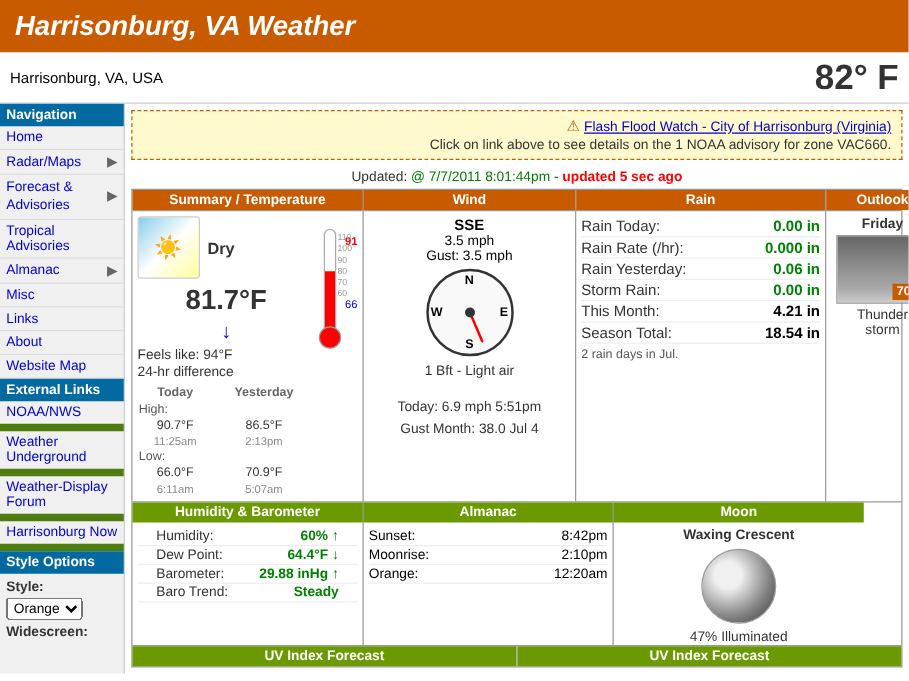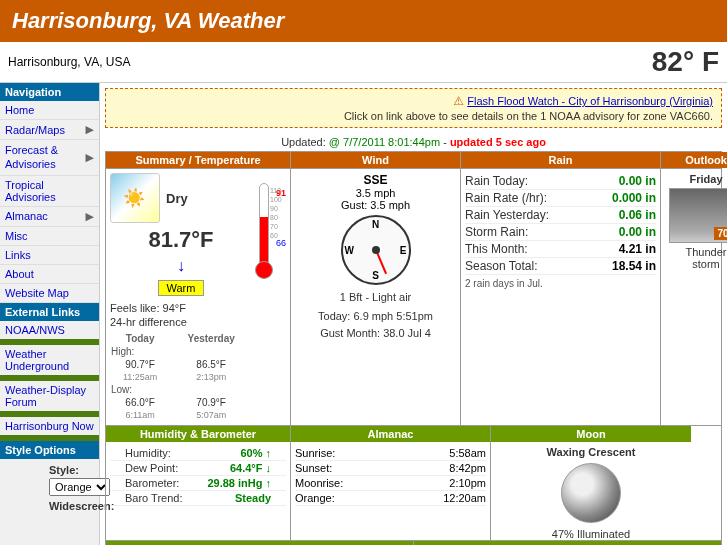--- a/index.html
+++ b/index.html
@@ -14,21 +14,21 @@
 
     
     .main-layout { display: flex; }
 
     
     .sidebar { width: 100px; background: #f0f0f0; border-right: 1px solid #ccc; flex-shrink: 0; }
     .sidebar-section-title { background: #0369a1; color: #fff; font-weight: bold; font-size: 11px; padding: 3px 5px; }
     .sidebar-item { display: flex; justify-content: space-between; align-items: center; padding: 3px 5px; font-size: 11px; color: #00c; cursor: pointer; border-bottom: 1px solid #ddd; }
     .sidebar-item .arrow { color: #666; }
     .sidebar-external { padding: 3px 5px; font-size: 11px; color: #00c; border-bottom: 6px solid #4d7c0f; cursor: pointer; }
-    .style-section { padding: 5px; font-size: 11px; margin-left: 44px; }
+    .style-section { padding: 5px; font-size: 11px; }
     .style-section label { display: block; margin-bottom: 2px; color: #333; font-weight: bold; }
     .style-select { display: flex; align-items: center; gap: 3px; }
     .style-select select { font-size: 11px; padding: 1px; }
     .style-section .widescreen-label { margin-top: 4px; color: #333; font-weight: bold; }
 
     
     .content { flex: 1; padding: 0; overflow: hidden; }
 
     
     .alert-banner { background: #fffacd; border: 1px dashed #c85a00; margin: 5px; padding: 5px 8px; text-align: right; }
@@ -206,23 +206,20 @@
 
           <div>
             <div class="thermometer-container">
               <div style="flex:1;">
                 <div class="summary-top">
                   <div class="weather-icon">☀️</div>
                   <span class="summary-desc">Dry</span>
                 </div>
                 <div class="big-temp">81.7°F</div>
                 <div class="temp-arrow">↓</div>
-                <div style="text-align:center;margin-top:2px;">
-                  <button class="warm-btn">Warm</button>
-                </div>
                 <div class="feels-like">Feels like: 94°F</div>
                 <div class="diff-24hr">24-hr difference</div>
                 <table class="temp-table">
                   <tbody>
                       <tr>
                     <th>Today</th>
                     <th>Yesterday</th>
                   </tr>
                   <tr>
                     <td colspan="2" style="text-align:left;color:#555;font-size:10px;">High:</td>
@@ -281,21 +278,21 @@
                 <span class="compass-s">S</span>
                 <span class="compass-w">W</span>
                 <span class="compass-e">E</span>
 
                 <div style="position:absolute;top:50%;left:50%;width:2px;height:26px;background:red;transform-origin:bottom center;transform:translateX(-50%) translateY(-100%) rotate(157deg);border-radius:2px;"></div>
                 <div style="position:absolute;top:50%;left:50%;width:8px;height:8px;background:#333;border-radius:50%;transform:translateX(-50%) translateY(-50%);"></div>
               </div>
             </div>
             <div class="wind-info">
               <div>1 Bft - Light air</div>
-              <div style="margin-top:1px;">Today: 6.9 mph 5:51pm</div>
+              <div style="margin-top:11px;">Today: 6.9 mph 5:51pm</div>
               <div>Gust Month: 38.0 Jul 4</div>
             </div>
           </div>
 
           <div>
             <div class="rain-row">
               <span class="rain-label">Rain Today:</span>
               <span class="rain-value">0.00 in</span>
             </div>
             <div class="rain-row">
@@ -353,24 +350,20 @@
               <span class="humid-value"><span style="color:green;font-weight:bold;">29.88 inHg</span> <span style="color:green;">↑</span></span>
             </div>
             <div class="humid-row">
               <span class="humid-label">Baro Trend:</span>
               <span class="steady">Steady</span>
             </div>
           </div>
 
           <div style="border-right:1px solid #999;padding:4px;">
             <div class="almanac-row">
-              <span>Sunrise:</span>
-              <span>5:58am</span>
-            </div>
-            <div class="almanac-row">
               <span>Sunset:</span>
               <span>8:42pm</span>
             </div>
             <div class="almanac-row">
               <span>Moonrise:</span>
               <span>2:10pm</span>
             </div>
             <div class="almanac-row">
               <span>Orange:</span>
               <span>12:20am</span>

